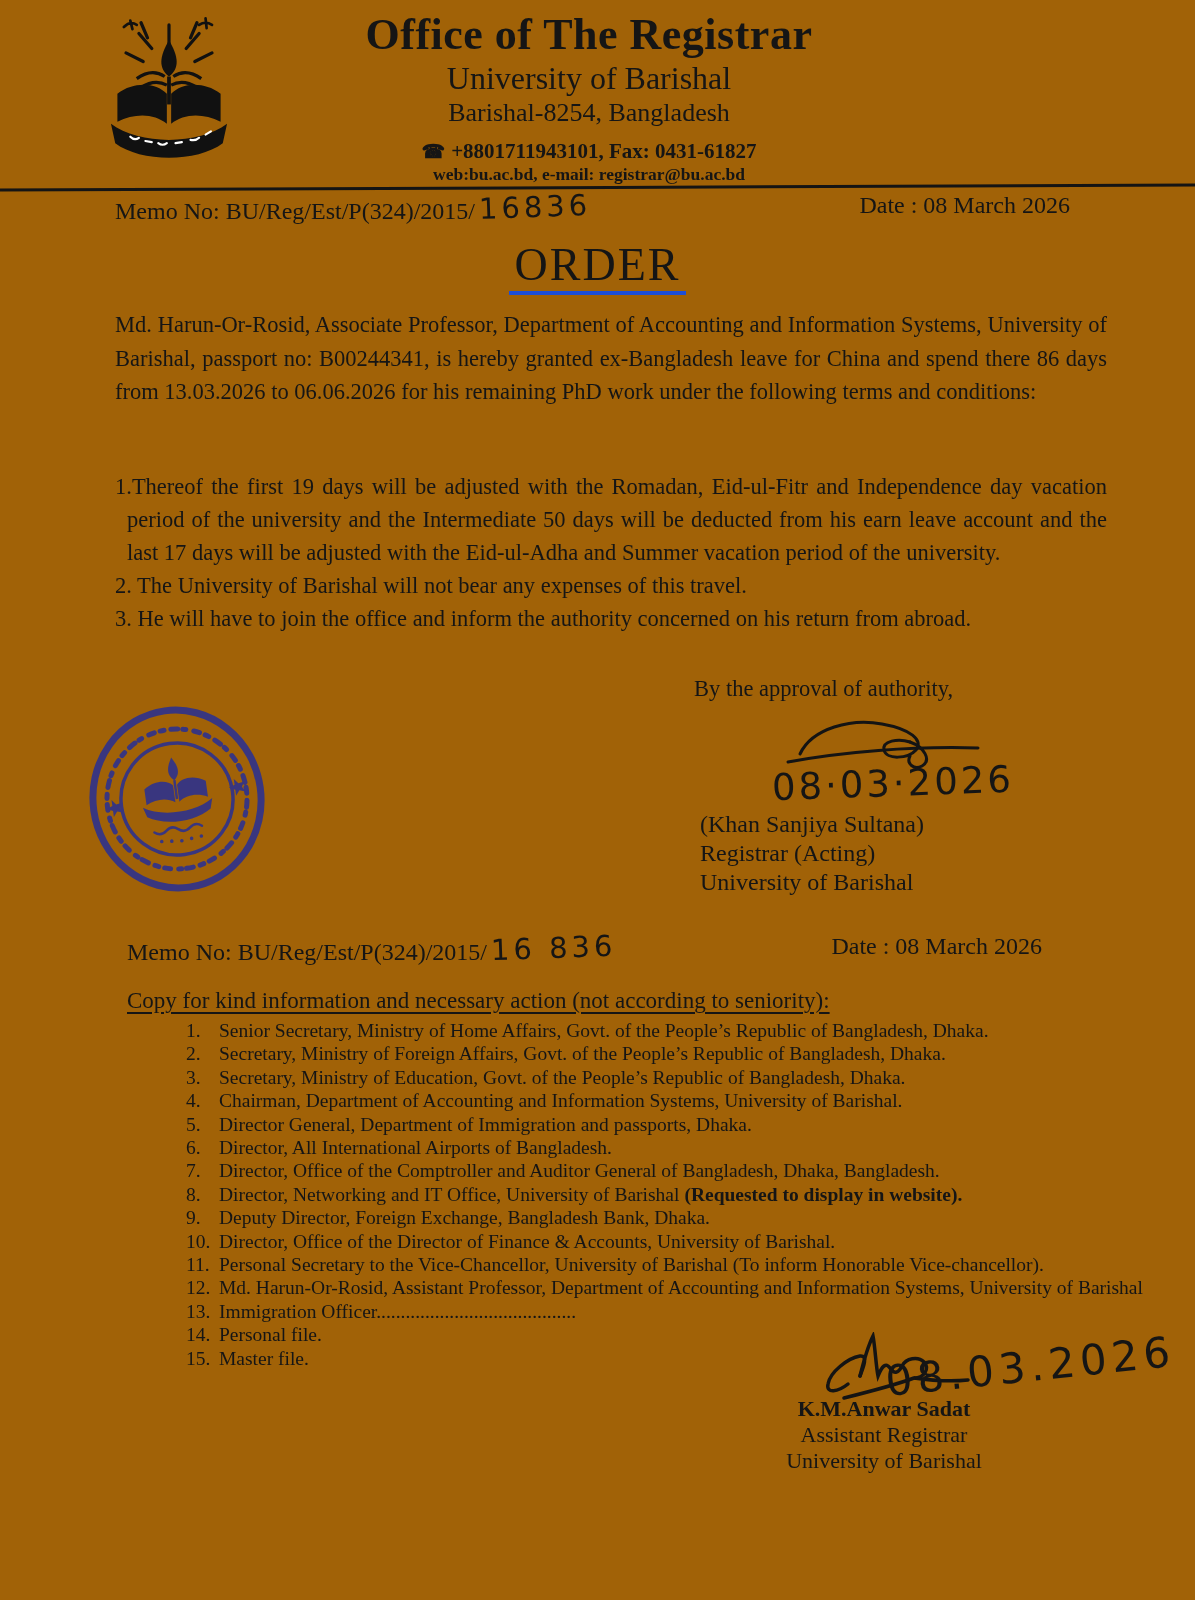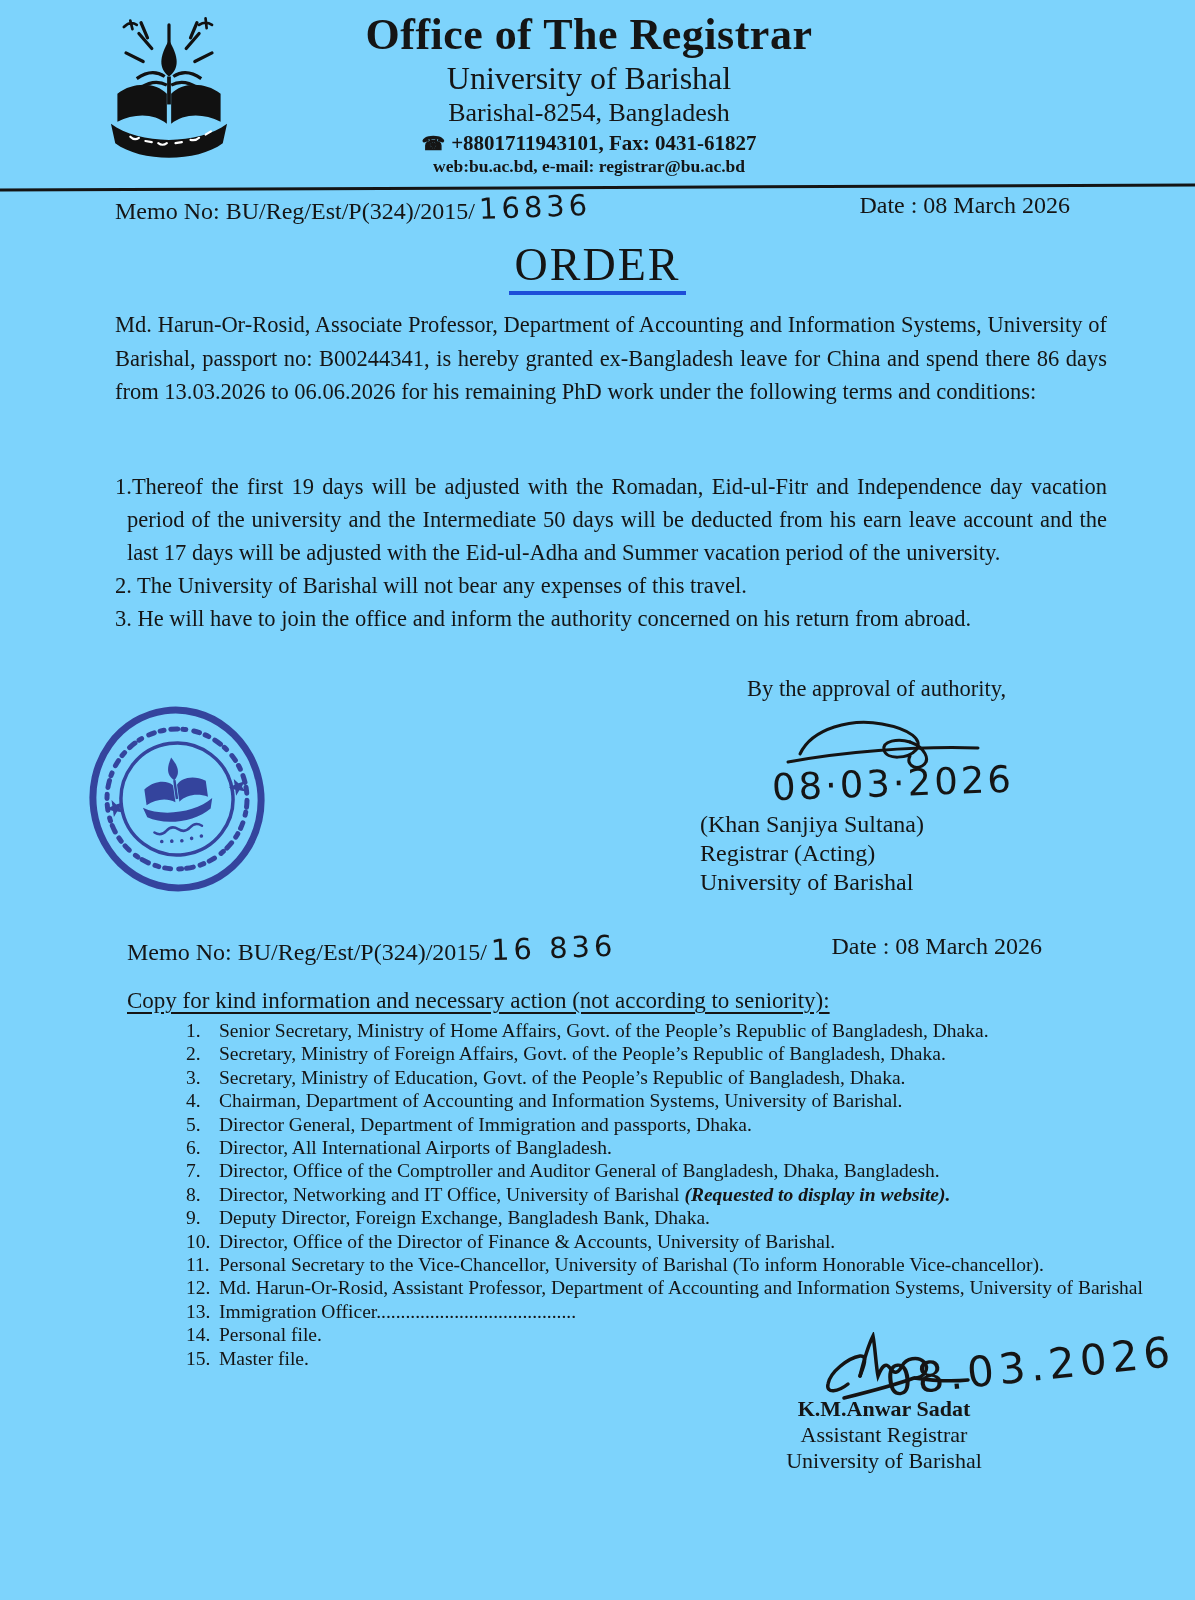--- a/index.html
+++ b/index.html
@@ -1,64 +1,64 @@
 <!DOCTYPE html>
 <html><head>
 <meta charset="utf-8">
 <style>
   * { margin:0; padding:0; box-sizing:border-box; }
   html,body { background:#e8e8e8; }
   .page {
     position:relative;
     width:1195px; height:1600px;
     margin:0 auto;
-    background:#7dd3fc;
+    background:#a16207;
     overflow:hidden;
     font-family:"Liberation Serif","DejaVu Serif",serif;
     color:#151515;
   }
   
   .logo { position:absolute; left:103px; top:12px; width:132px; height:172px; }
   .header-center { position:absolute; left:0; top:10px; width:1178px; text-align:center; line-height:1.12; }
   .office-title { font-size:44px; font-weight:bold; letter-spacing:0.5px; }
   .university-line { font-size:32px; margin-top:2px; }
   .address-line { font-size:26px; margin-top:1px; }
-  .phone-line { font-size:21px; font-weight:600; margin-top:5px; }
+  .phone-line { font-size:21px; font-weight:600; margin-top:13px; }
   .phone-icon { font-size:19px; margin-right:6px; }
   .web-line { font-size:17.5px; font-weight:600; margin-top:1px; }
   .header-rule { position:absolute; left:-6px; top:186px; width:1210px; border-top:3px solid #141414; transform:rotate(-0.25deg); }
   
   .memo-row { position:absolute; display:flex; justify-content:space-between; align-items:flex-start; font-size:24px; }
   .memo-row-1 { left:115px; top:192px; width:955px; }
   .memo-row-2 { left:127px; top:933px; width:915px; }
   .memo-left { white-space:nowrap; }
   .hw { font-family:"DejaVu Sans",sans-serif; font-weight:500; }
   .memo-number { display:inline-block; font-size:29px; letter-spacing:4px; transform:rotate(-2deg) translateY(-2px); margin-left:4px; }
   .memo-date { white-space:nowrap;text-align:right; }
   
   .order-title-wrap { position:absolute; left:0; top:238px; width:1195px; text-align:center; }
   .order-title { display:inline-block; font-size:46px; letter-spacing:2px; border-bottom:4px solid #1d4ed8; padding:0 6px 0 6px; }
   
   .body-par { position:absolute; left:115px; top:308px; width:992px; font-size:22.5px; line-height:33.5px; text-align:justify; }
   .conditions { position:absolute; left:115px; top:470px; width:992px; font-size:22.5px; line-height:33px; }
   .cond { text-align:justify; }
   .cond-1 { padding-left:12px; text-indent:-12px; }
   
-  .approval-line { position:absolute; left:747px; top:676px; font-size:22.5px; }
+  .approval-line { position:absolute; left:694px; top:676px; font-size:22.5px; }
   .sig-registrar { position:absolute; left:782px; top:714px; width:210px; height:62px; }
   .date-registrar { position:absolute; left:772px; top:762px; font-size:37px; letter-spacing:3px; transform:rotate(-2deg); }
   .approver-block { position:absolute; left:700px; top:810px; width:320px; font-size:24px; line-height:29px; }
   
   .seal { position:absolute; left:86px; top:703px; width:182px; height:192px; transform:rotate(-8deg); opacity:0.88; }
   
   .copy-heading { position:absolute; left:127px; top:988px; font-size:23px; font-weight:normal; text-decoration:underline; text-underline-offset:4px; text-decoration-thickness:2px; }
   .dist-list { position:absolute; left:186px; top:1019px; width:985px; list-style:none; font-size:19.5px; }
   .dist-list li { position:relative; padding-left:33px; line-height:23.4px; white-space:nowrap; }
   .dist-list .num { position:absolute; left:0; }
-  .dist-list .note { font-weight:bold; font-style:italic; margin-left:5px; }
+  .dist-list .note { font-weight:bold; margin-left:5px; }
   
   .sig-assistant { position:absolute; left:818px; top:1332px; width:160px; height:78px; }
   .date-assistant { position:absolute; left:885px; top:1342px; font-size:42px; letter-spacing:5px; transform:rotate(-6deg); }
   .signer-block { position:absolute; left:764px; top:1396px; width:240px; text-align:center; font-size:22px; line-height:26px; }
   .signer-name { font-weight:bold; }
 </style>
 </head>
 <body>
 
 <div class="page">

